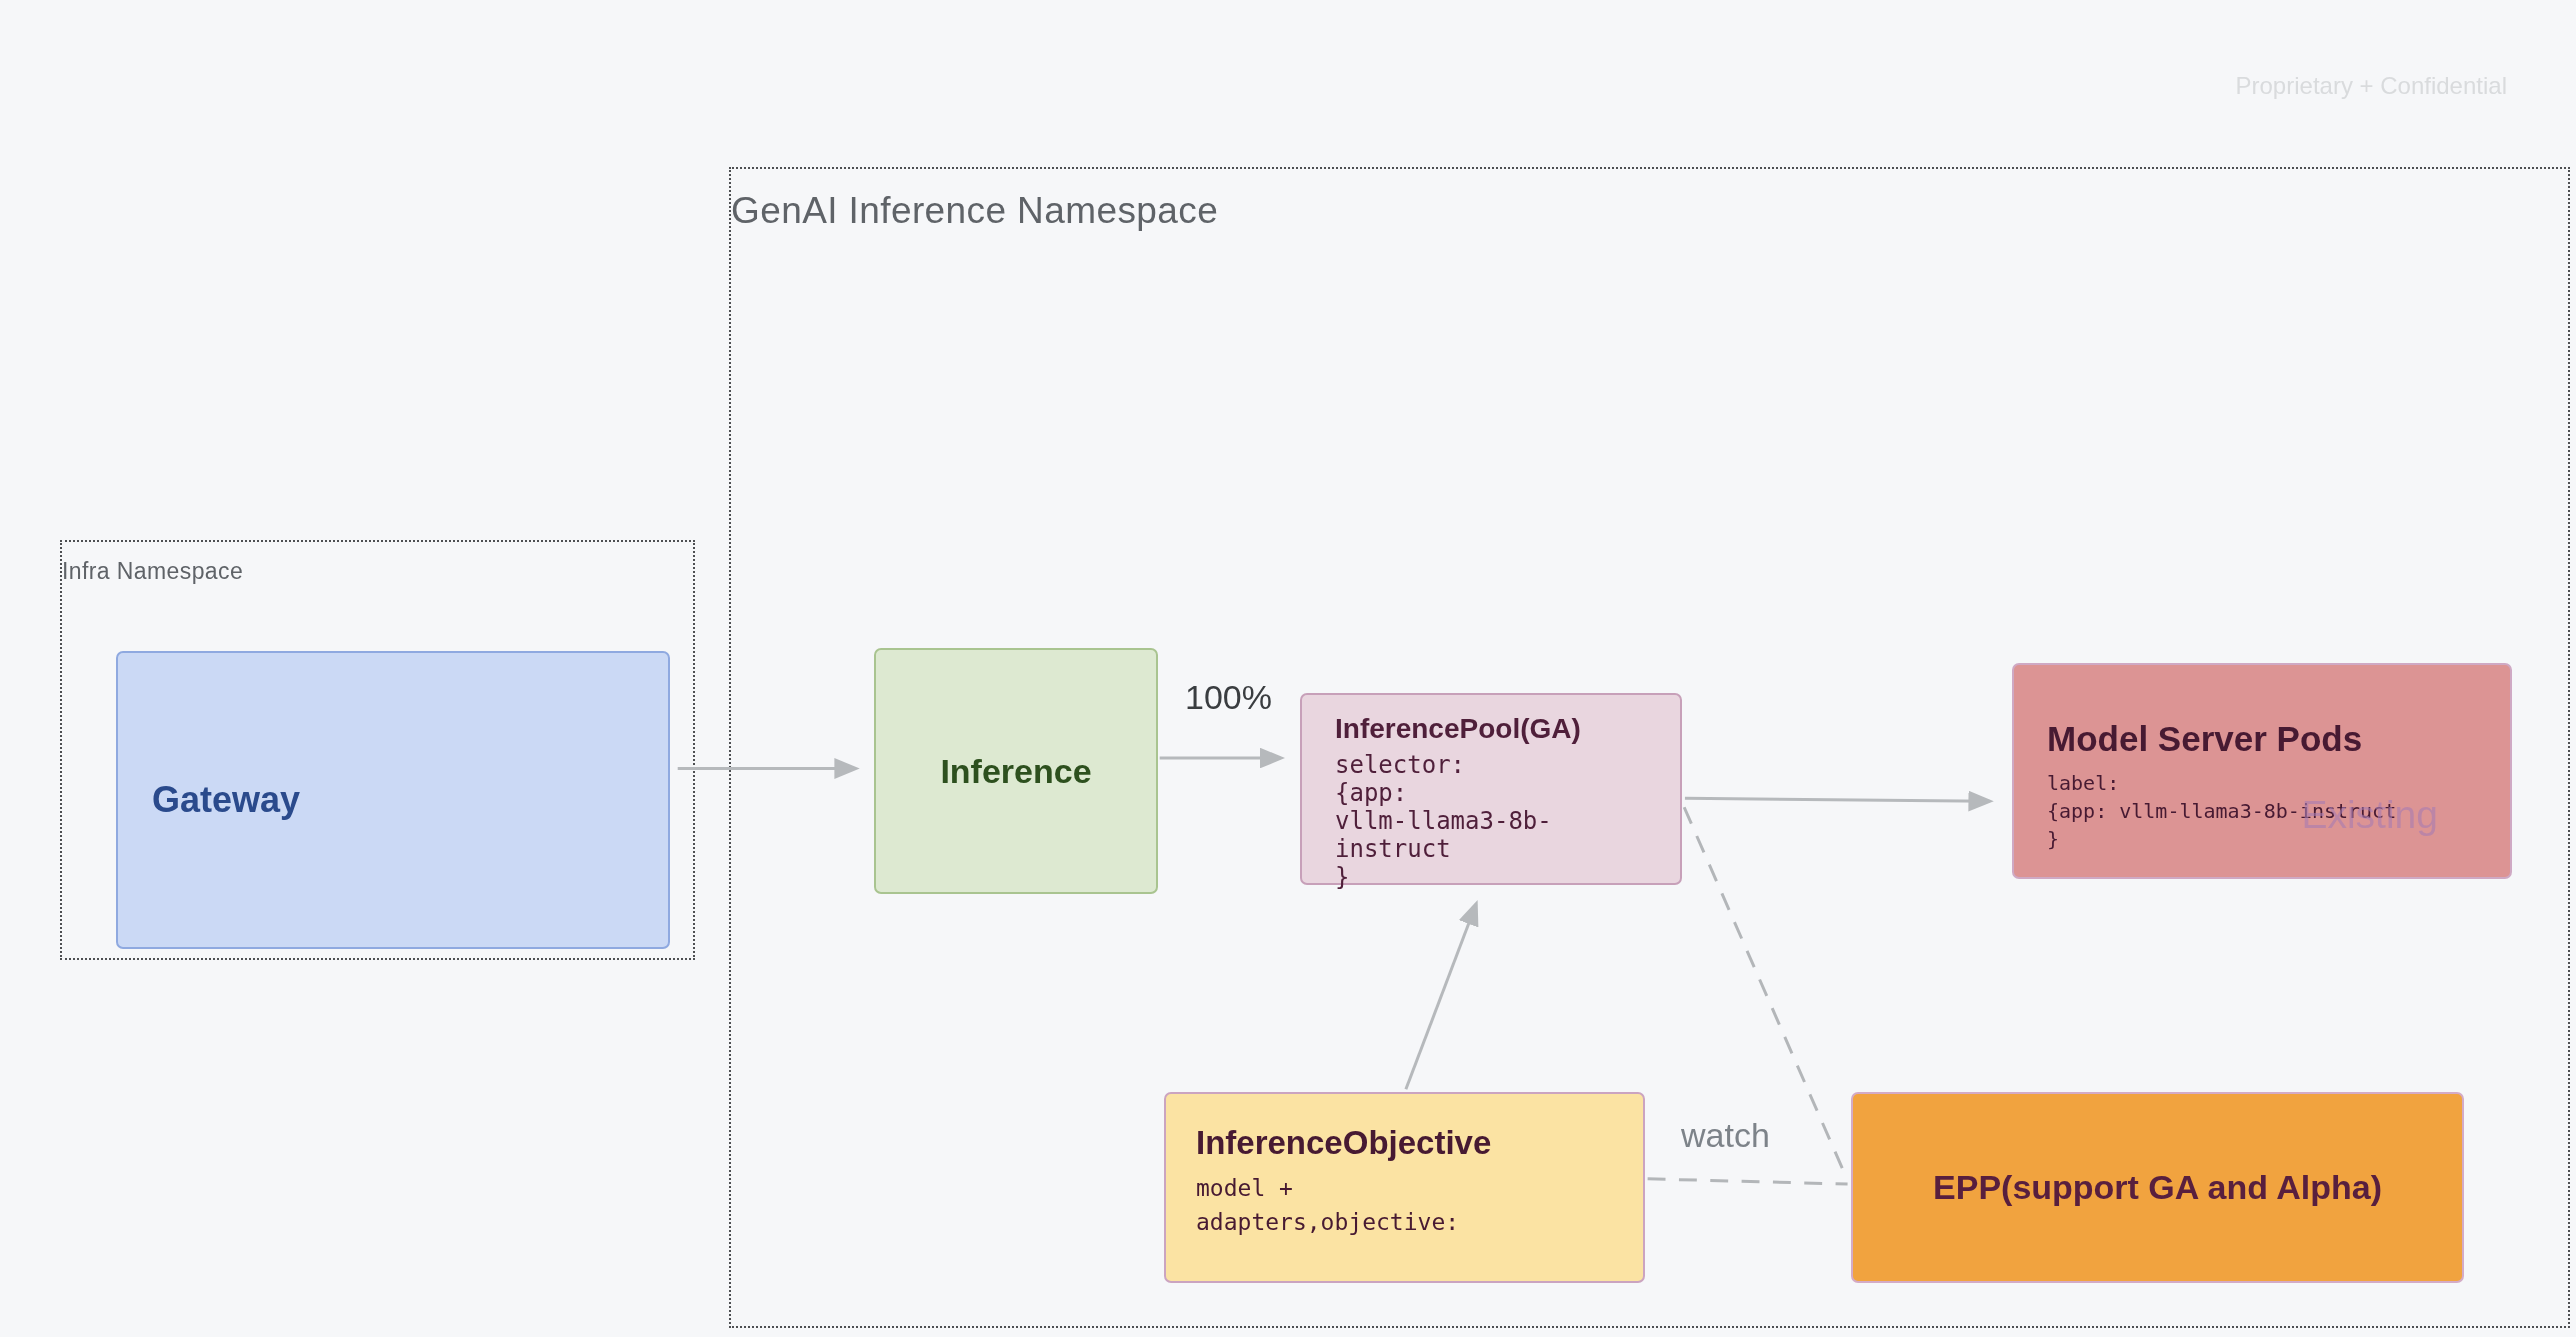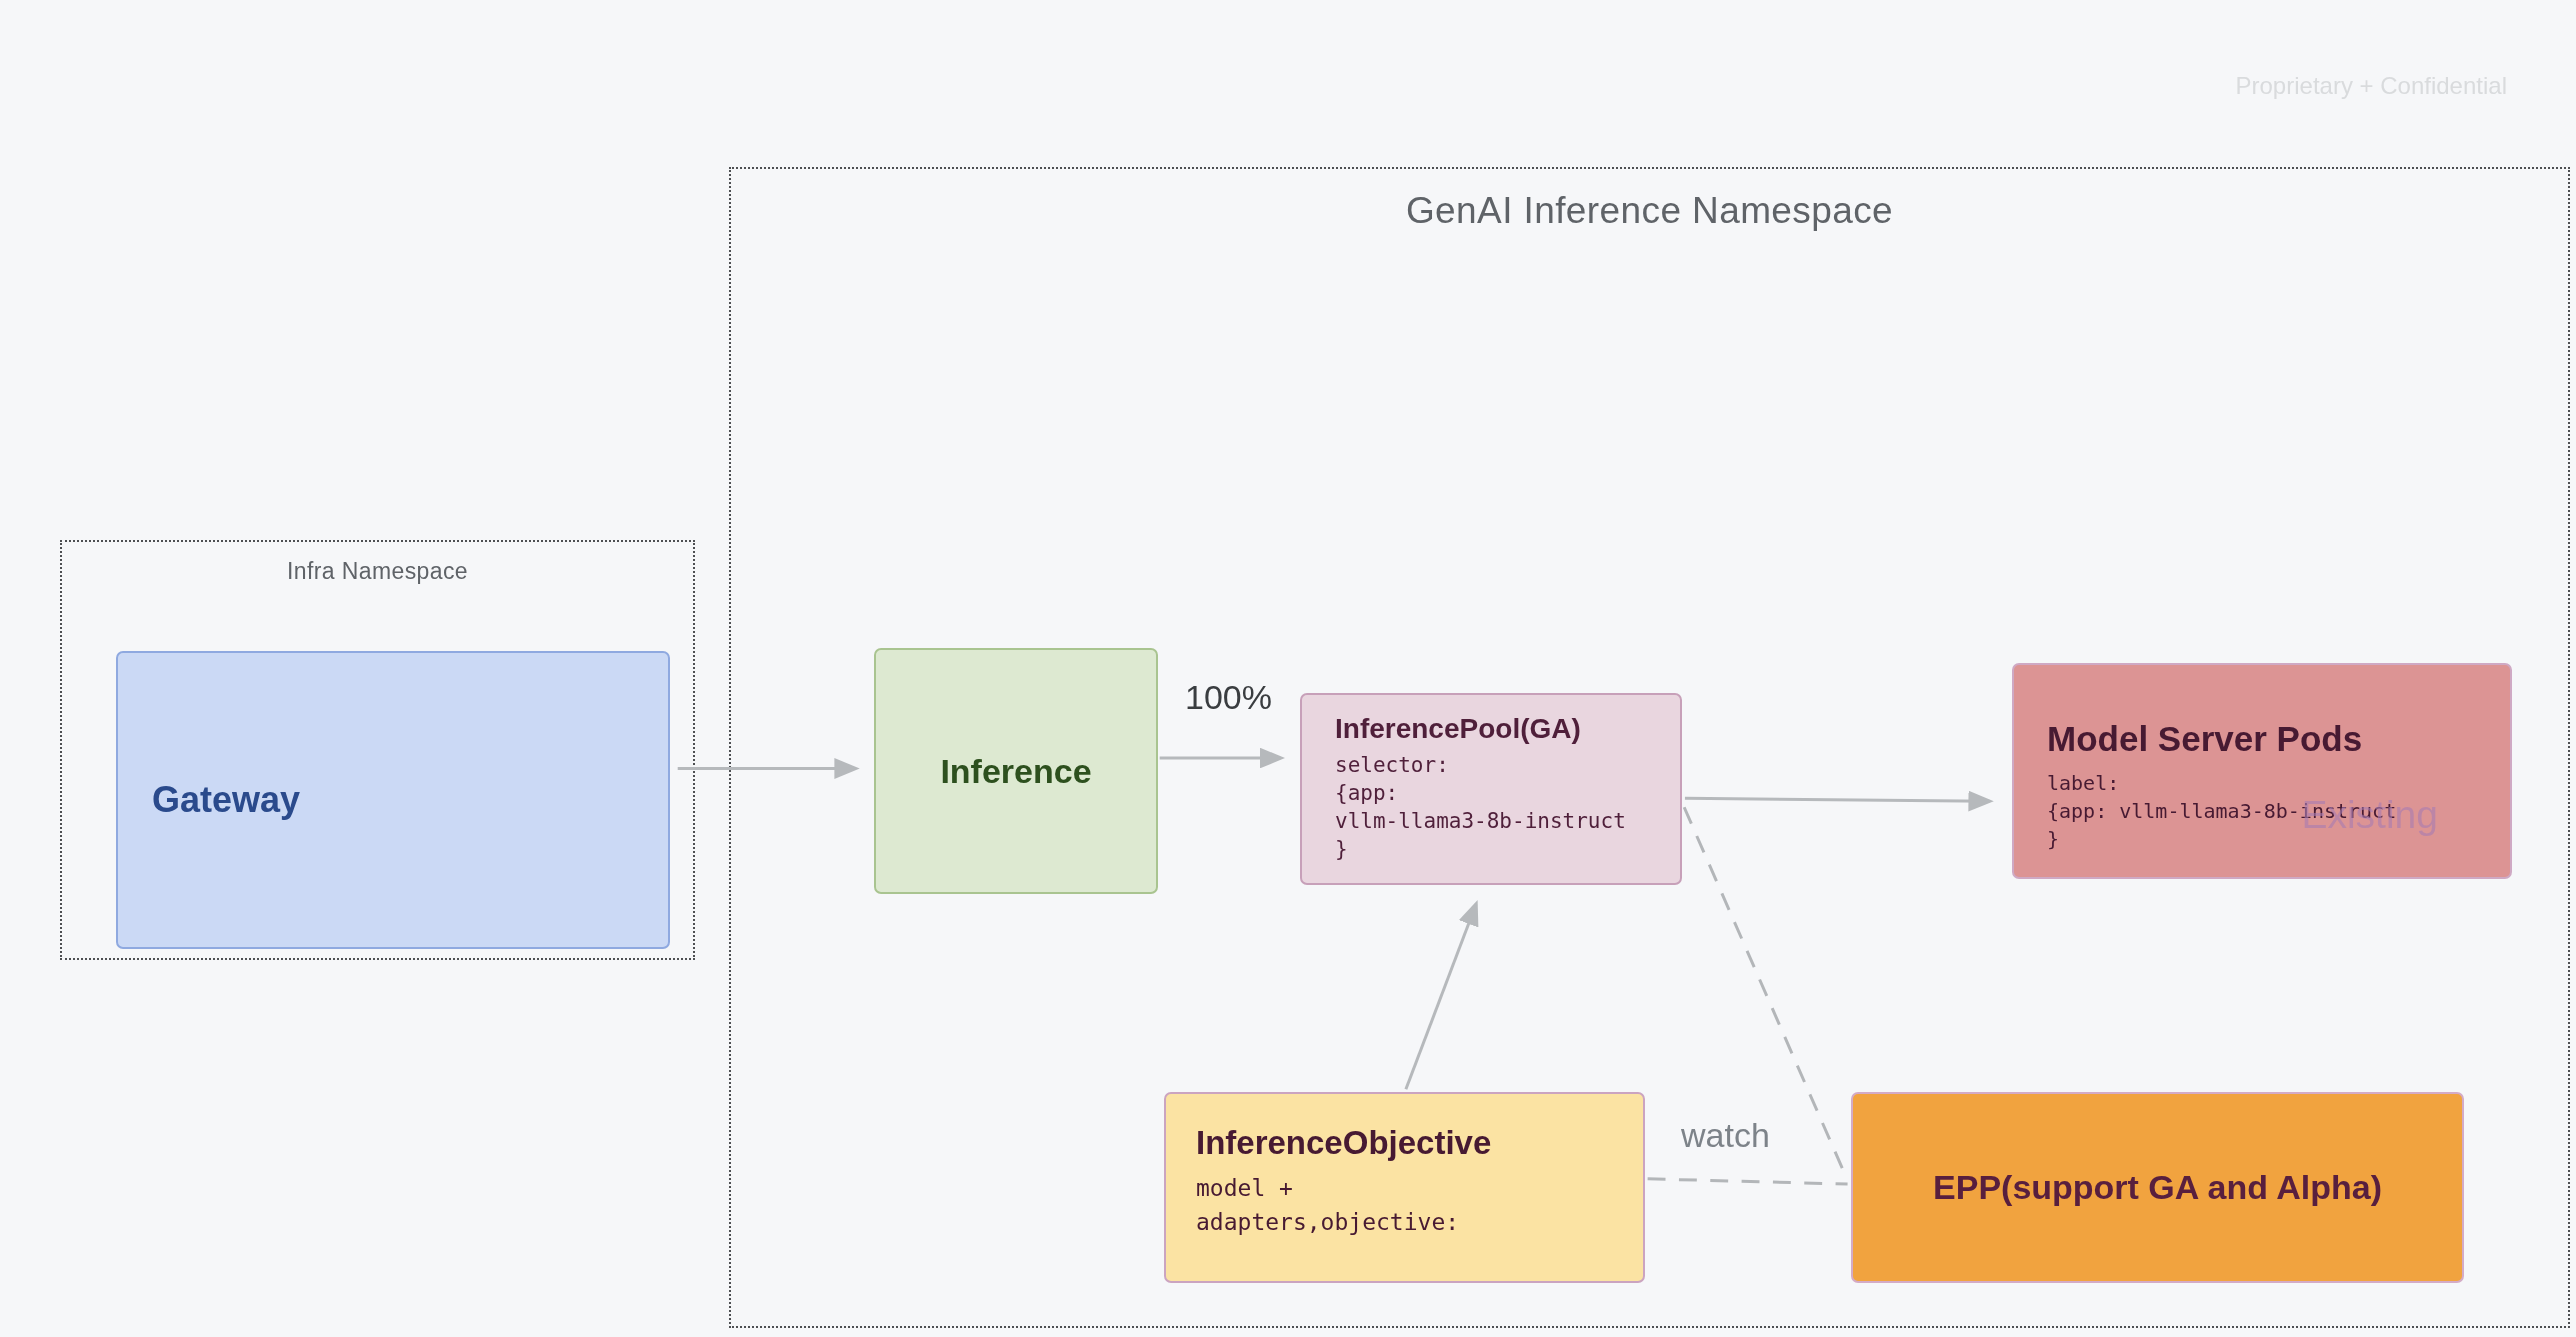--- a/index.html
+++ b/index.html
@@ -15,21 +15,21 @@
   .watermark {
     position: absolute; top: 72px; right: 69px;
     font-size: 24px; color: var(--watermark);
   }
 
   .ns-box { position: absolute; border: 2.2px dotted var(--dotted-border); background: transparent; }
   #genai-ns { left: 729px; top: 167px; width: 1837px; height: 1157px; }
   #infra-ns { left: 60px;  top: 540px; width: 631px;  height: 416px; }
 
   .ns-title {
-    position: absolute; width: 100%; text-align: center;
+    position: absolute; width: 100%; text-align: left;
     color: var(--namespace-title); letter-spacing: 0.4px;
   }
   #genai-ns .ns-title { top: 21px; font-size: 37px; }
   #infra-ns .ns-title { top: 16.4px; font-size: 23px; }
 
   .node { position: absolute; border-radius: 7px; box-sizing: border-box; }
 
   #gateway {
     left: 116px; top: 651px; width: 554px; height: 298px;
     background: var(--gateway-bg); border: 2.2px solid var(--gateway-border);
@@ -43,21 +43,21 @@
     display: flex; align-items: center; justify-content: center;
   }
   #httproute .node-label { font-size: 34px; font-weight: bold; color: var(--httproute-text); }
 
   #inference-pool {
     left: 1300px; top: 693px; width: 382px; height: 192px;
     background: var(--pool-bg); border: 2.2px solid var(--pool-border);
     padding: 18px 15px 0 33px;
   }
   #inference-pool .node-title { font-size: 28px; font-weight: bold; color: var(--pool-text); margin-bottom: 6px; }
-  #inference-pool .code { font-size: 21px; line-height: 28px; color: var(--pool-text); }
+  #inference-pool .code { font-size: 24px; line-height: 28px; color: var(--pool-text); }
 
   #model-server-pods {
     left: 2012px; top: 663px; width: 500px; height: 216px;
     background: var(--pods-bg); border: 2.2px solid var(--pods-border);
     padding: 34px 15px 0 33px;
   }
   #model-server-pods .node-title { font-size: 35px; font-weight: bold; color: var(--pods-text); margin-bottom: 10.4px; margin-top: 20px; }
   #model-server-pods .code { font-size: 20px; line-height: 28px; color: var(--pods-text); }
   #model-server-pods .status-tag {
     position: absolute; right: 72px; top: 128px;

